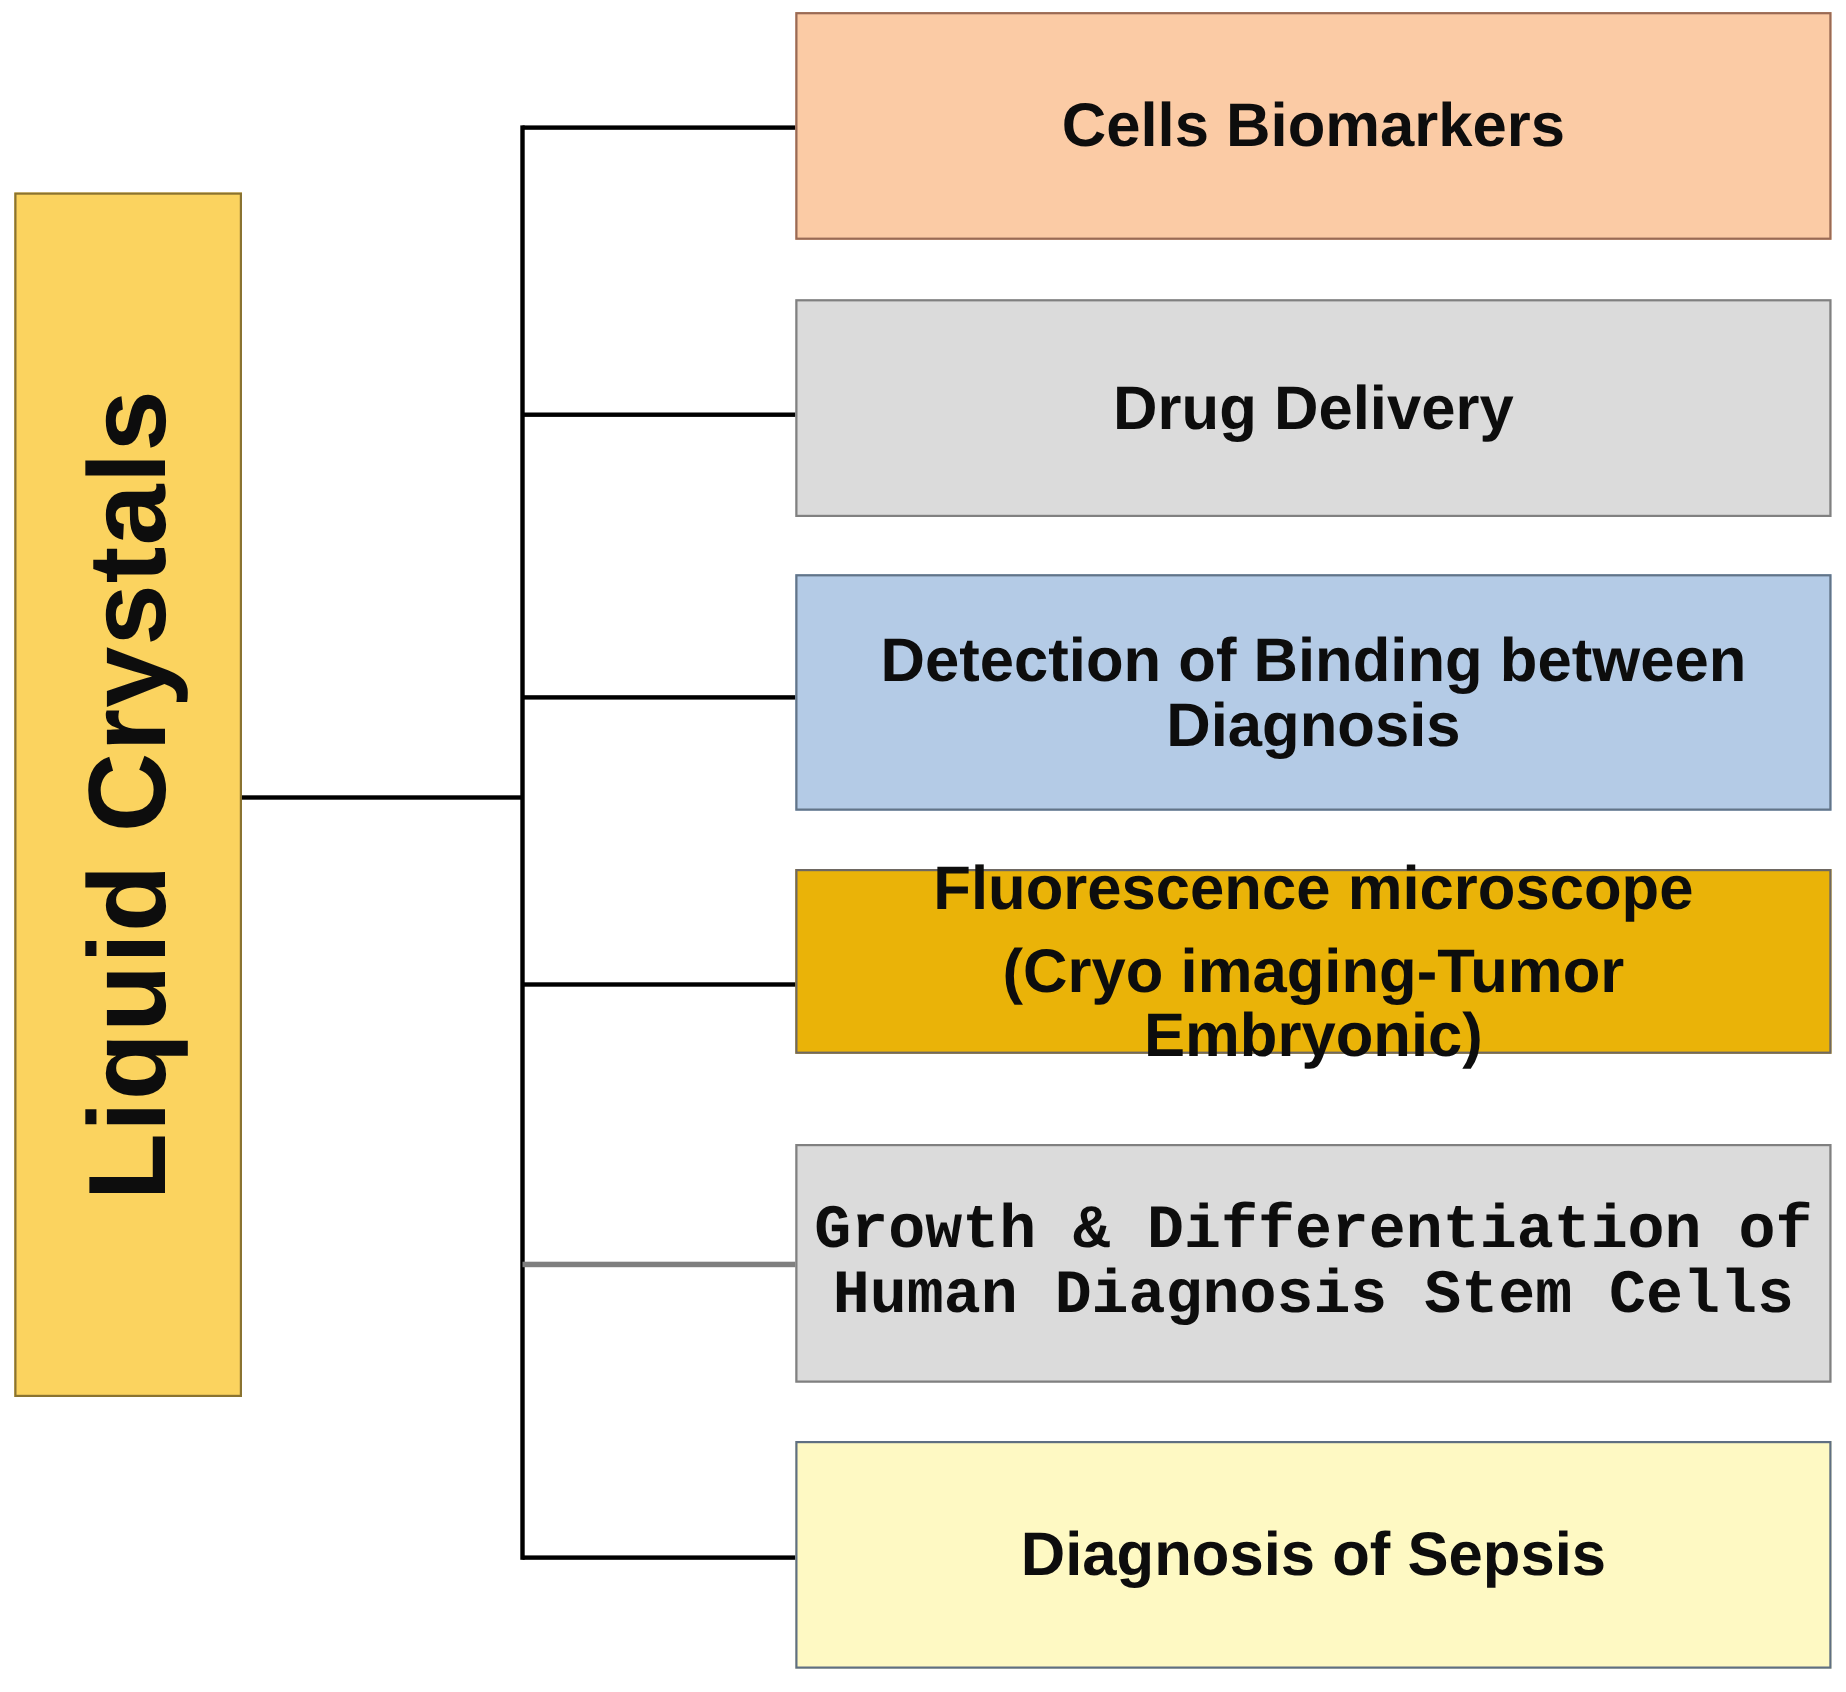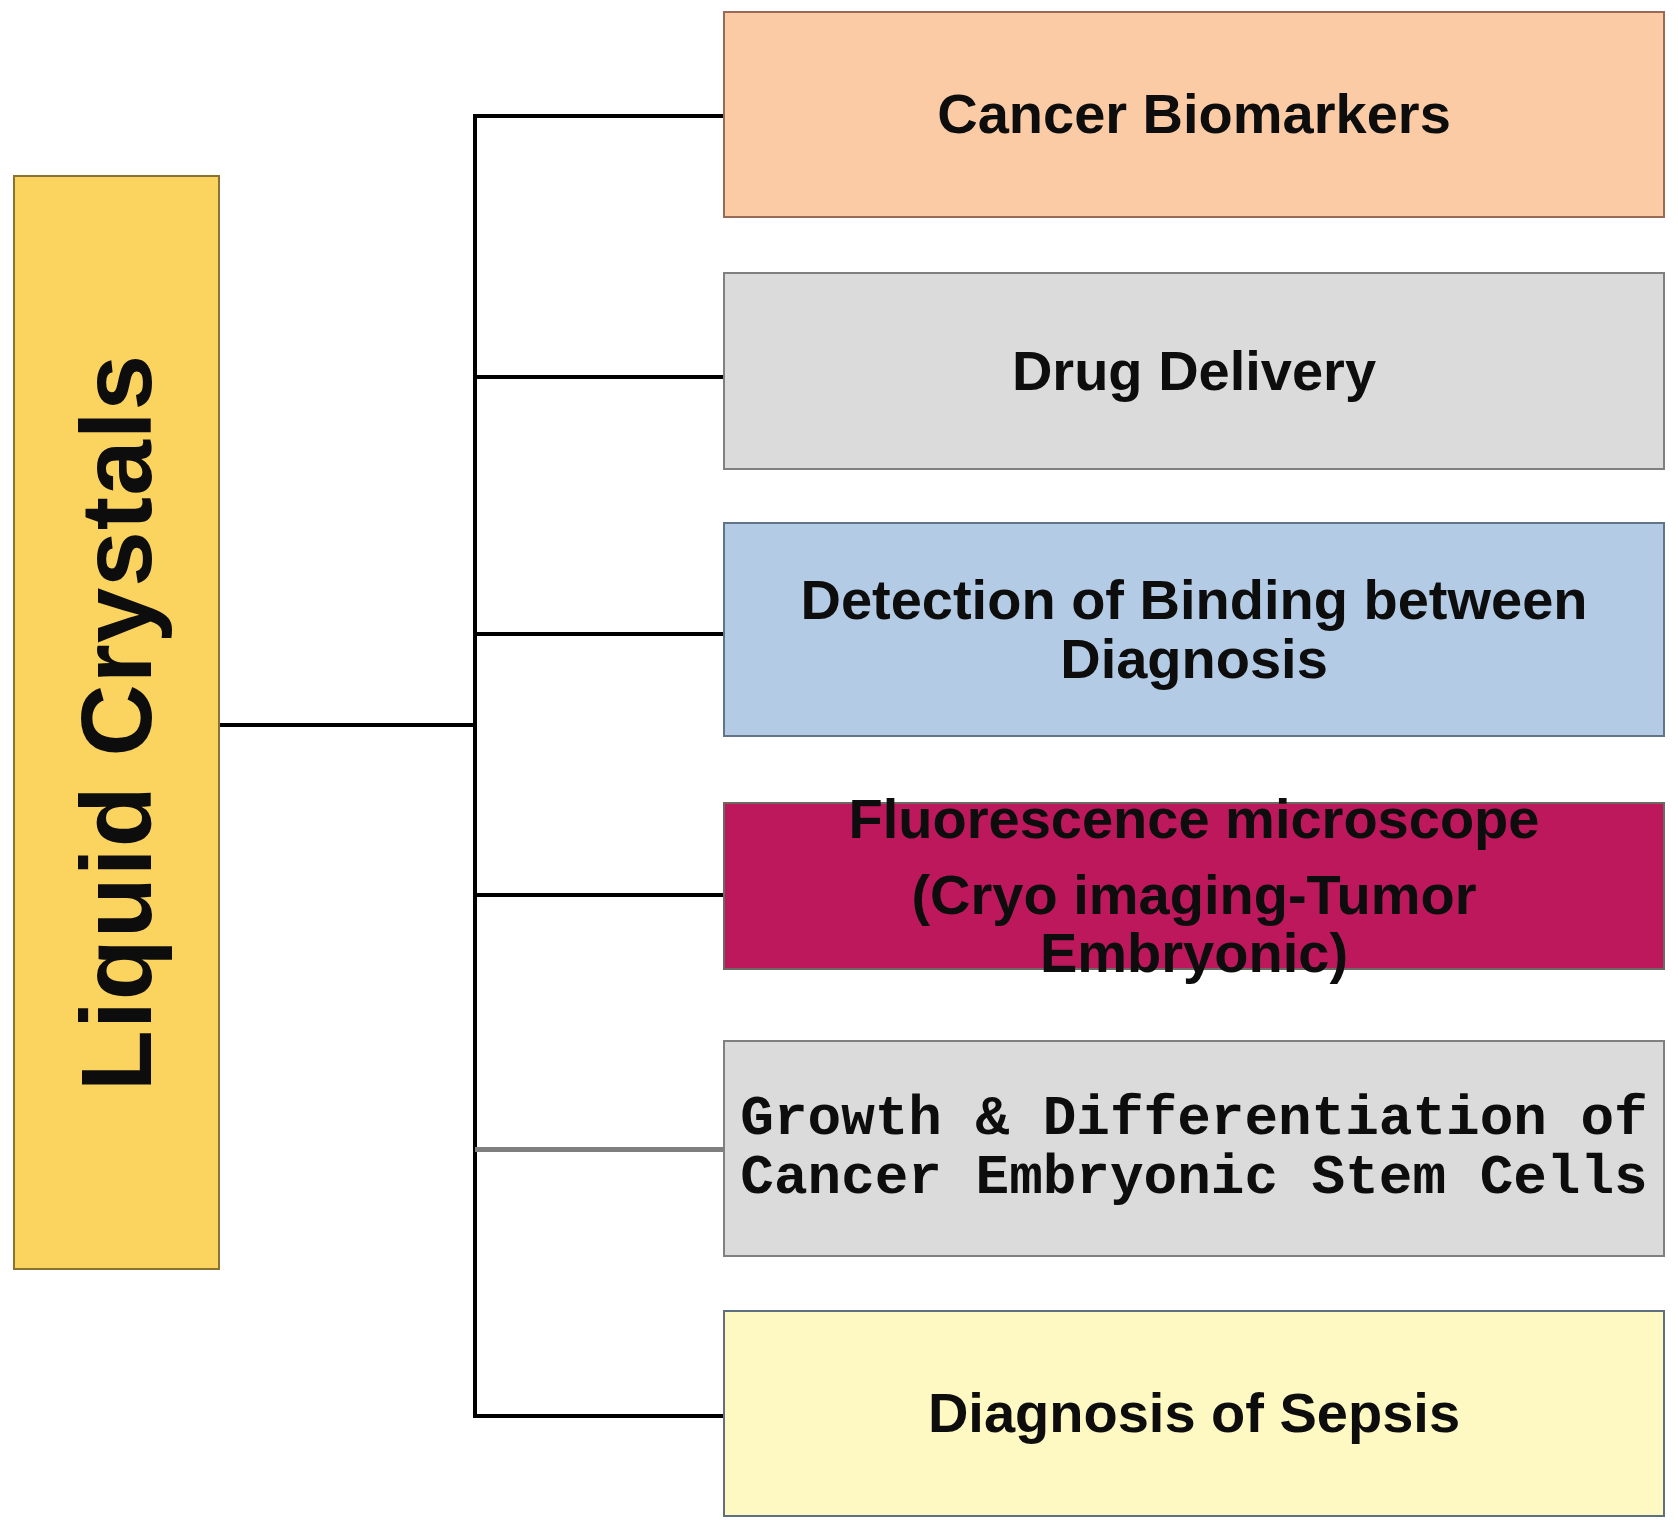--- a/index.html
+++ b/index.html
@@ -53,21 +53,21 @@
     font-size: 56px;
     font-weight: bold;
     color: #0d0d0d;
     line-height: 1.04;
   }
   .node span { display: block; }
 
   .node-1 { top: 11px;   height: 207px; background: #FBCBA5; border: 2px solid #996A55; }
   .node-2 { top: 272px;  height: 198px; background: #DBDBDB; border: 2px solid #808080; }
   .node-3 { top: 522px;  height: 215px; background: #B4CBE6; border: 2px solid #627488; }
-  .node-4 { top: 790px;  height: 168px; background: #be185d; border: 2px solid #6E6862; margin-top: 12px; }
+  .node-4 { top: 790px;  height: 168px; background: #eab308; border: 2px solid #6E6862; }
   .node-5 { top: 1040px; height: 217px; background: #DBDBDB; border: 2px solid #808080; font-family: Liberation Mono, monospace; }
   .node-6 { top: 1310px; height: 207px; background: #fef9c3; border: 2px solid #5F6F82; }
 
   .node-4 .para-gap { margin-top: 18px; }
 
   
   .line {
     position: absolute;
     background: #000000;
   }
@@ -94,40 +94,40 @@
   <div class="line stem"></div>
   <div class="line trunk"></div>
   <div class="line b1"></div>
   <div class="line b2"></div>
   <div class="line b3"></div>
   <div class="line b4"></div>
   <div class="line b5 gray"></div>
   <div class="line b6"></div>
 
   <div class="node node-1">
-    <span>Cancer Biomarkers</span>
+    <span>Cells Biomarkers</span>
   </div>
 
   <div class="node node-2">
     <span>Drug Delivery</span>
   </div>
 
   <div class="node node-3">
     <span>Detection of Binding between</span>
     <span>Diagnosis</span>
   </div>
 
   <div class="node node-4">
     <span>Fluorescence microscope</span>
     <span class="para-gap">(Cryo imaging-Tumor</span>
     <span>Embryonic)</span>
   </div>
 
   <div class="node node-5">
     <span>Growth &amp; Differentiation of</span>
-    <span>Cancer Embryonic Stem Cells</span>
+    <span>Human Diagnosis Stem Cells</span>
   </div>
 
   <div class="node node-6">
     <span>Diagnosis of Sepsis</span>
   </div>
 
 </div>
 
 </body></html>

